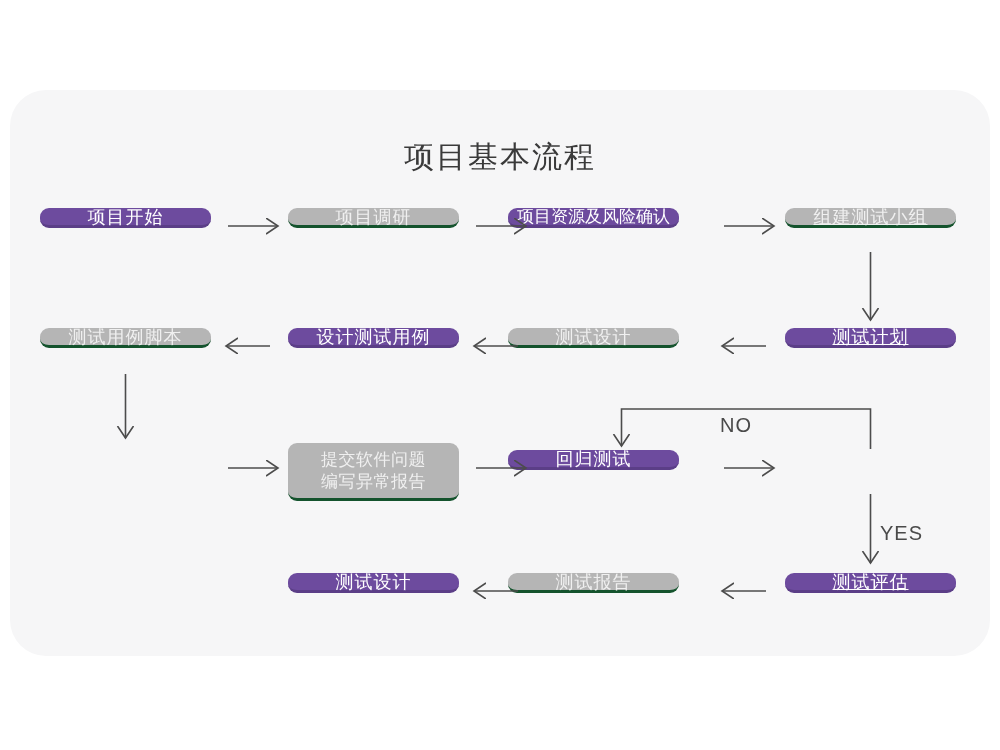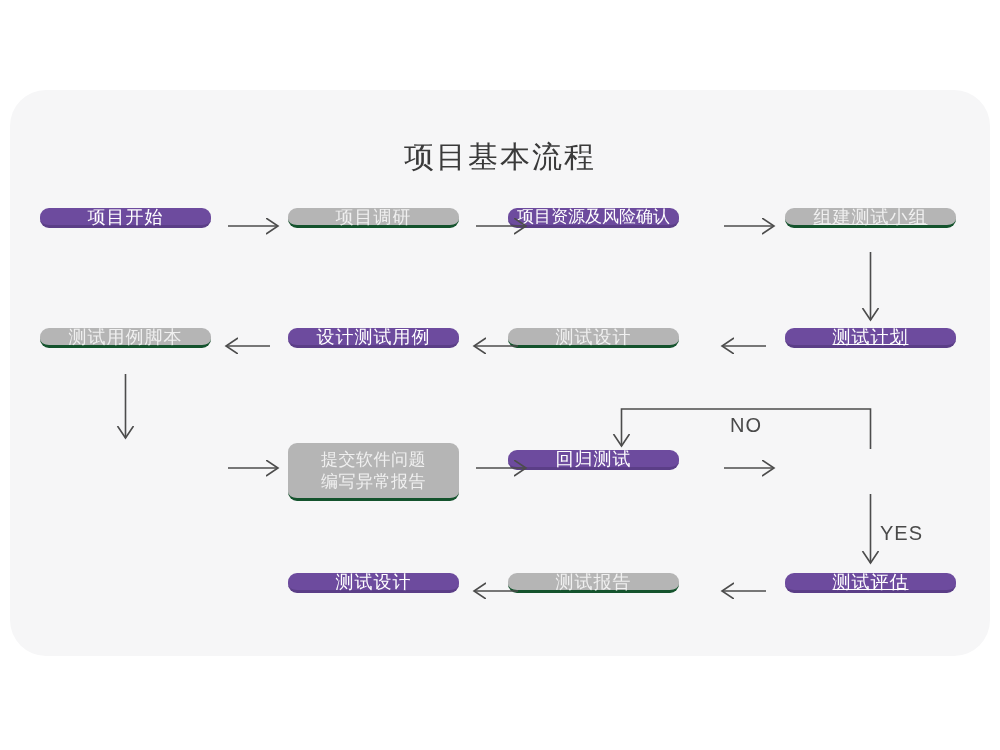--- a/index.html
+++ b/index.html
@@ -71,21 +71,21 @@
     width: 1000px; height: 750px;
     pointer-events: none;
   }
 
   .edge-label {
     position: absolute;
     font-size: 20px;
     color: #4a4a4a;
     letter-spacing: 1px;
   }
-  .edge-label-no { left: 720px; top: 414px; width: 52px; text-align: center; }
+  .edge-label-no { left: 720px; top: 414px; width: 52px; }
   .edge-label-yes { left: 880px; top: 522px; }
 </style>
 </head>
 <body>
 
 <div class="stage">
 
   <div class="card"></div>
 
   <div class="page-title">项目基本流程</div>

